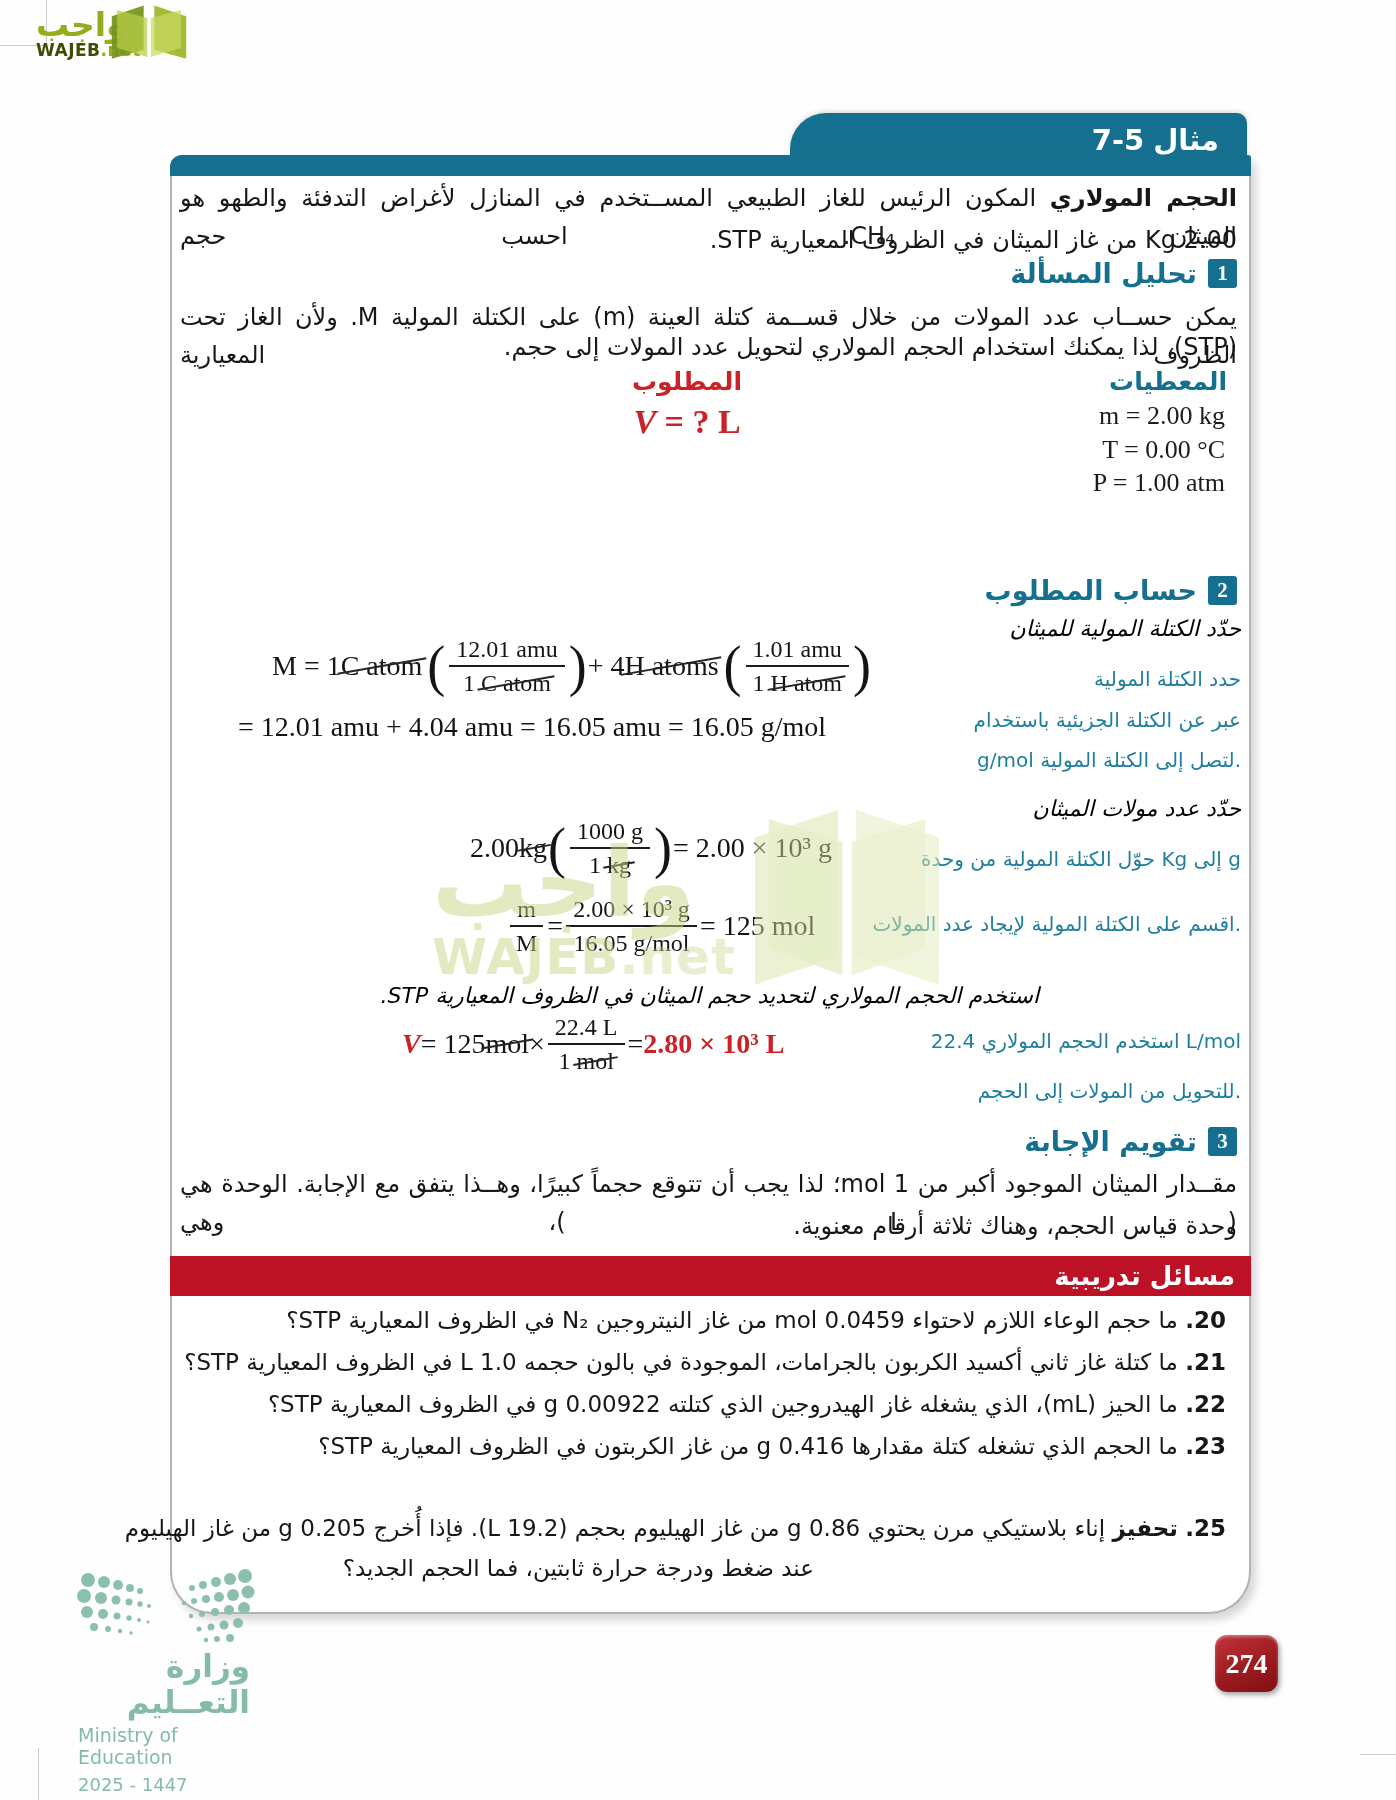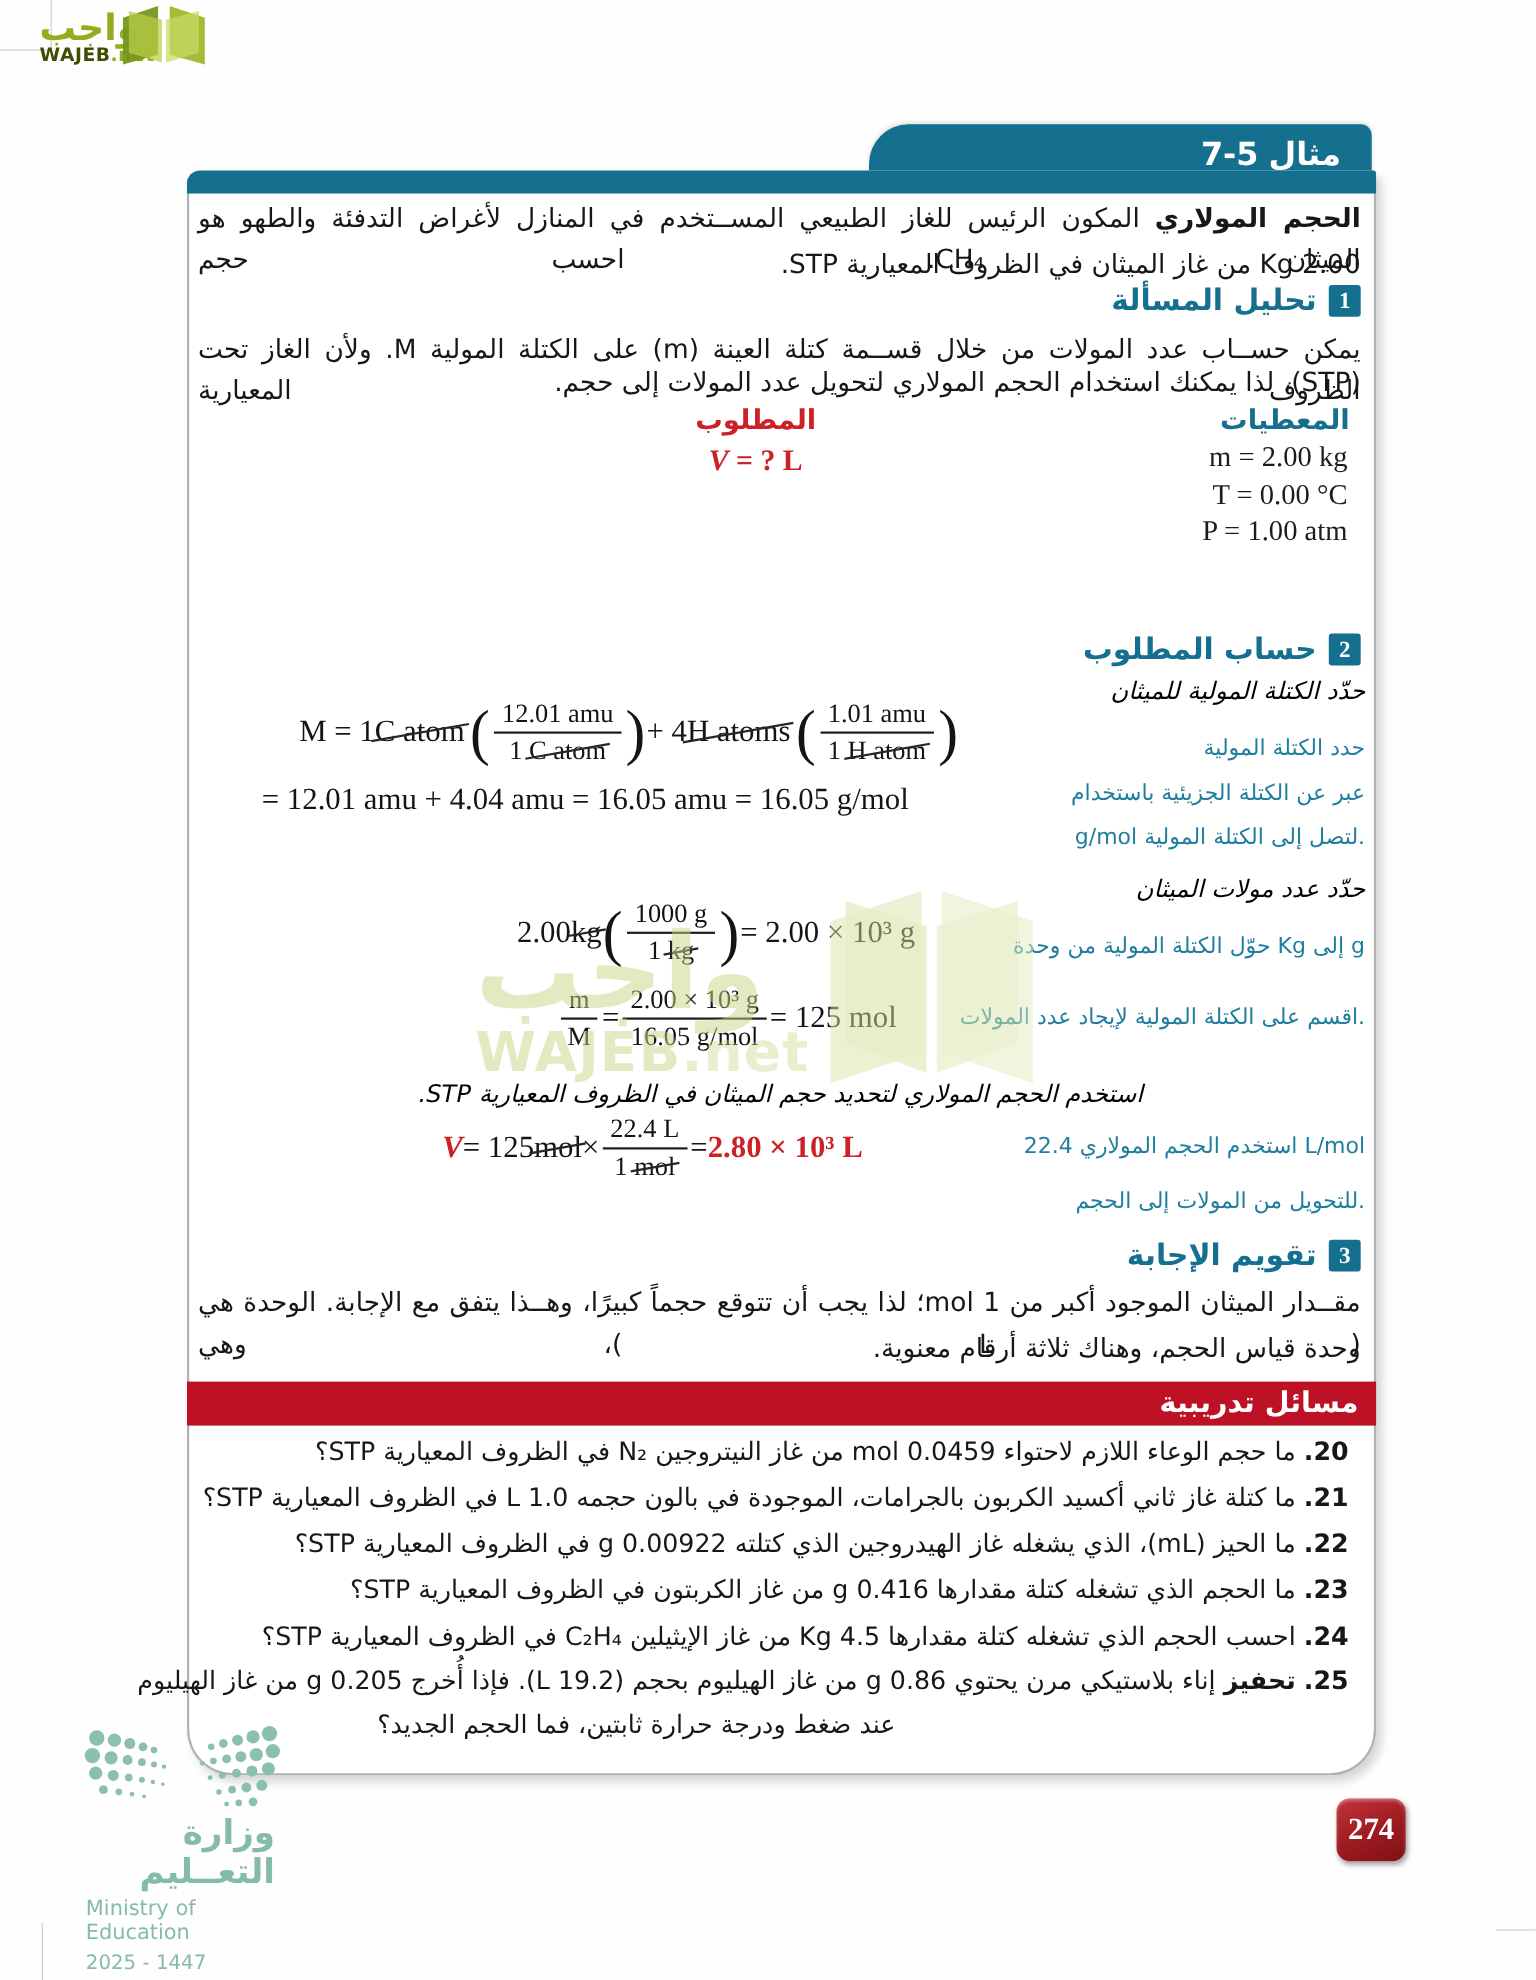--- a/index.html
+++ b/index.html
@@ -110,21 +110,21 @@
   </div>
   <div class="abs ar body-line just" style="left:8px;right:12px;top:143px">يمكن حســاب عدد المولات من خلال قســمة كتلة العينة (m) على الكتلة المولية M. ولأن الغاز تحت الظروف المعيارية</div>
   <div class="abs ar body-line" style="right:12px;top:173px">(STP)، لذا يمكنك استخدام الحجم المولاري لتحويل عدد المولات إلى حجم.</div>
 
   <div class="abs ar kw-label" style="right:22px;top:212px;color:#156f8e">المعطيات</div>
   <div class="abs gv" style="right:24px;top:246px">m = 2.00 kg</div>
   <div class="abs gv" style="right:24px;top:280px">T = 0.00 °C</div>
   <div class="abs gv" style="right:24px;top:313px">P = 1.00 atm</div>
 
   <div class="abs kw-label red" style="left:455px;width:120px;top:212px;text-align:center">المطلوب</div>
-  <div class="abs serif red" style="left:440px;width:150px;top:248px;text-align:center;font-size:27px;font-weight:bold;direction:ltr"><i>V</i><span> = ? L</span></div>
+  <div class="abs serif red" style="left:440px;width:150px;top:248px;text-align:center;font-size:34px;font-weight:bold;direction:ltr"><i>V</i><span> = ? L</span></div>
 
   <div class="abs h-sec" style="right:12px;top:420px">
     <span class="h-num">2</span>
     <span>حساب المطلوب</span>
   </div>
 
   <div class="abs ar step" style="right:8px;top:461px">حدّد الكتلة المولية للميثان</div>
   <div class="abs eq" style="left:100px;top:480px">
     <span>M = 1 </span>
     <span class="cancel" style="margin-right:4px">C atom</span>
@@ -199,21 +199,20 @@
   <div class="abs ar body-line" style="right:12px;top:1052px">وحدة قياس الحجم، وهناك ثلاثة أرقام معنوية.</div>
 
   <div class="abs banner">
     <span>مسائل تدريبية</span>
   </div>
 
   <div class="abs prob" style="right:23px;top:1152px"><span class="pnum">20.</span> <span>ما حجم الوعاء اللازم لاحتواء 0.0459 mol من غاز النيتروجين N₂ في الظروف المعيارية STP؟</span></div>
   <div class="abs prob" style="right:23px;top:1194px"><span class="pnum">21.</span> <span>ما كتلة غاز ثاني أكسيد الكربون بالجرامات، الموجودة في بالون حجمه 1.0 L في الظروف المعيارية STP؟</span></div>
   <div class="abs prob" style="right:23px;top:1236px"><span class="pnum">22.</span> <span>ما الحيز (mL)، الذي يشغله غاز الهيدروجين الذي كتلته 0.00922 g في الظروف المعيارية STP؟</span></div>
   <div class="abs prob" style="right:23px;top:1278px"><span class="pnum">23.</span> <span>ما الحجم الذي تشغله كتلة مقدارها 0.416 g من غاز الكربتون في الظروف المعيارية STP؟</span></div>
-  <div class="abs prob" style="right:23px;top:1320px"><span class="pnum">24.</span> <span>احسب الحجم الذي تشغله كتلة مقدارها 4.5 Kg من غاز الإيثيلين C₂H₄ في الظروف المعيارية STP؟</span></div>
   <div class="abs prob" style="right:23px;top:1360px"><span class="pnum">25.</span> <span class="pbold">تحفيز</span><span> إناء بلاستيكي مرن يحتوي 0.86 g من غاز الهيليوم بحجم (19.2 L). فإذا أُخرج 0.205 g من غاز الهيليوم</span></div>
   <div class="abs prob" style="right:435px;top:1400px">عند ضغط ودرجة حرارة ثابتين، فما الحجم الجديد؟</div>
 </div>
 
 <div class="abs watermark" style="left:432px;top:790px;width:540px;height:220px">
   <div class="abs" style="left:0;top:48px">
     <div class="wm-ar">واجب</div>
     <div class="wm-lat"><span>WAJEB</span><span style="opacity:.8">.net</span></div>
   </div>
   <span class="abs" style="left:300px;top:0">

